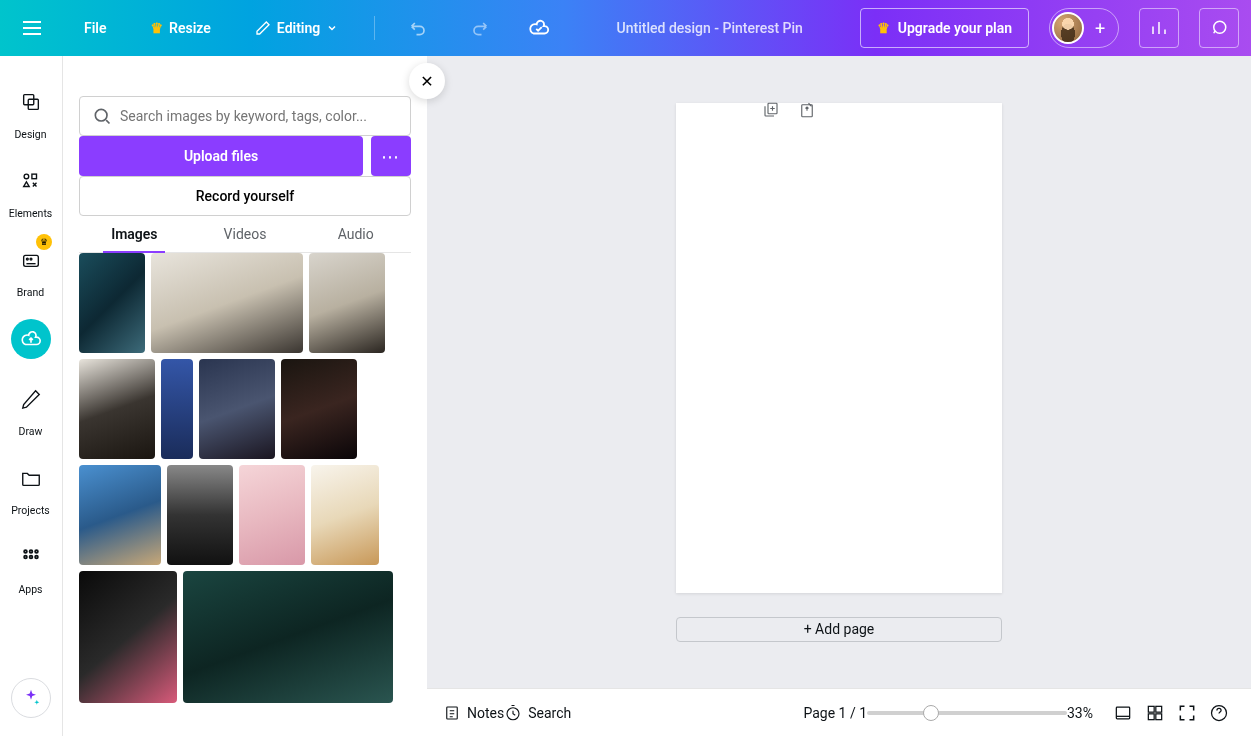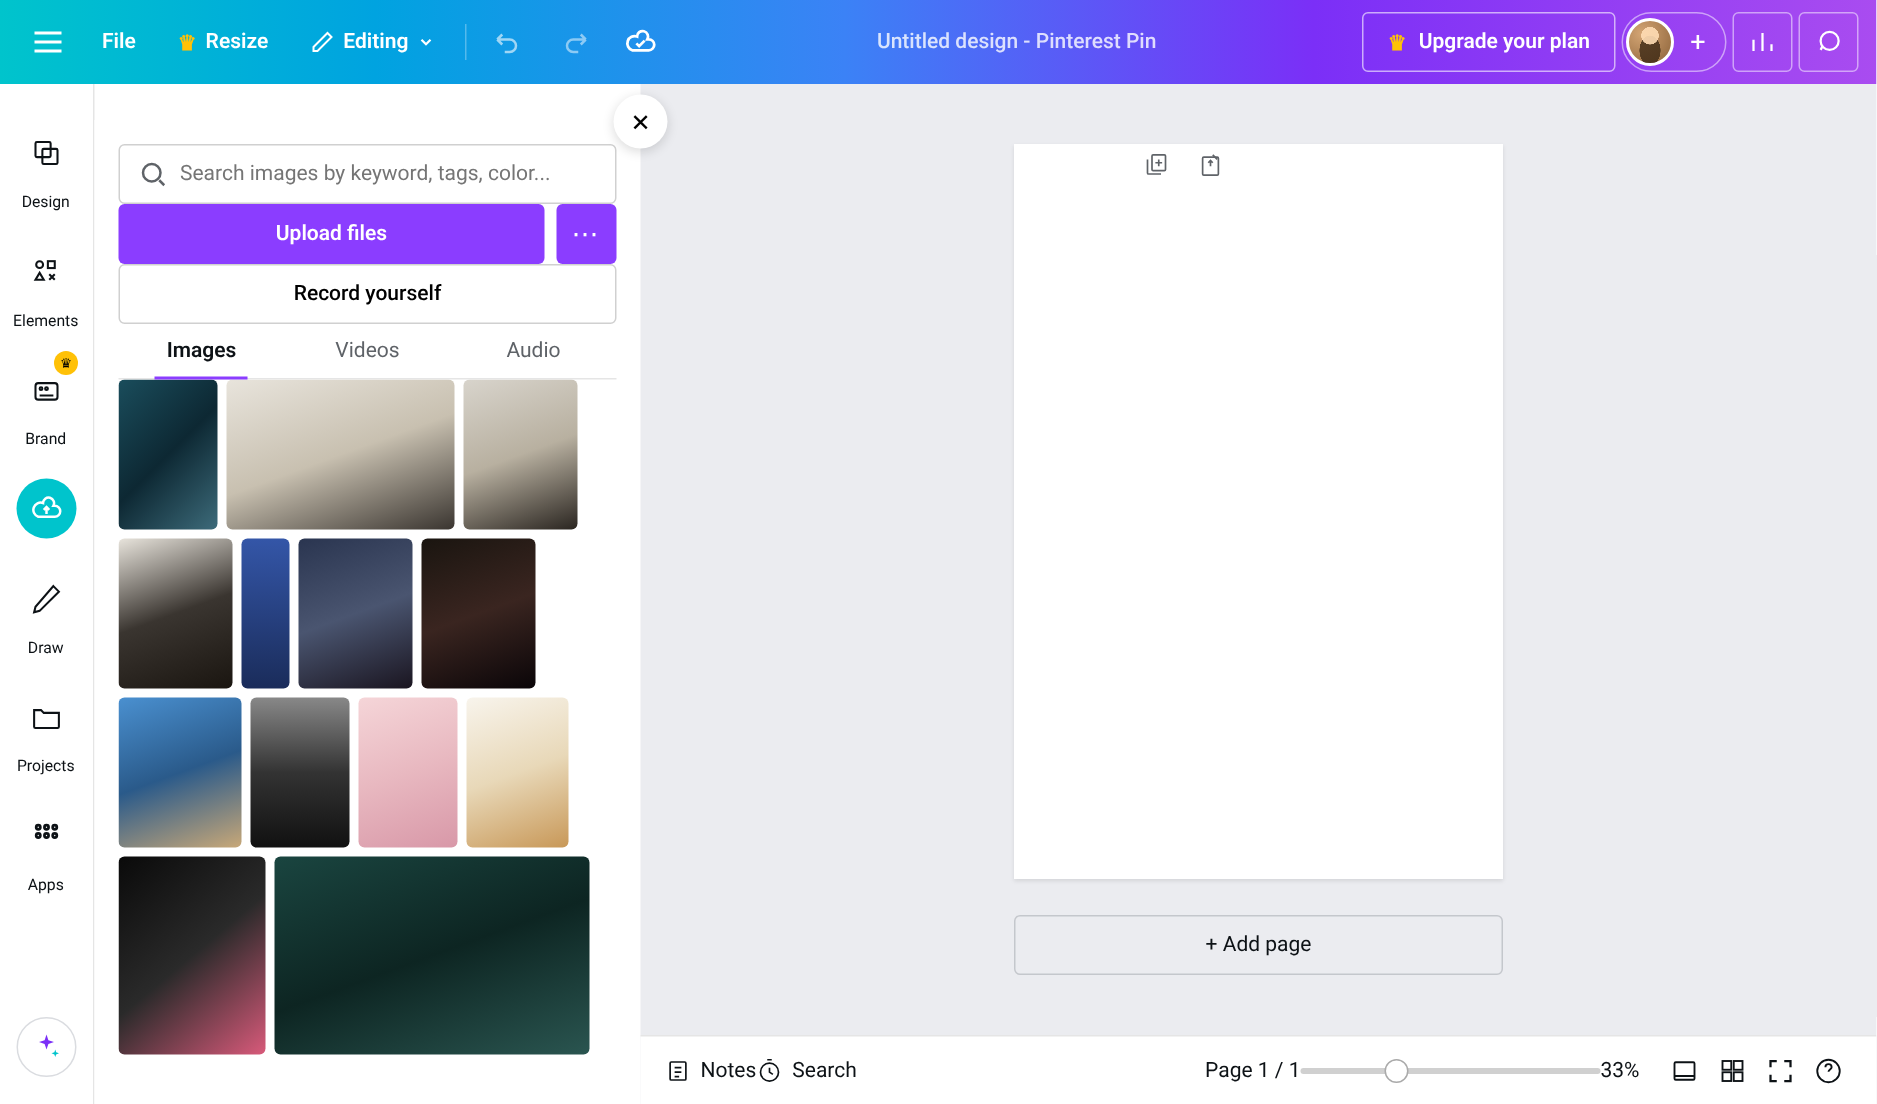--- a/index.html
+++ b/index.html
@@ -2,21 +2,21 @@
 <html><head>
 <meta charset="utf-8">
 <style>
 * { margin: 0; padding: 0; box-sizing: border-box; font-family: -apple-system, BlinkMacSystemFont, "Segoe UI", Roboto, sans-serif; }
 html, body { width: 1251px; height: 736px; overflow: hidden; background: #fff; }
 
 
 .header {
   height: 56px;
   background: linear-gradient(90deg, #00c4cc 0%, #00a3e0 20%, #3b82f6 45%, #7b2ff7 70%, #a94cf0 100%);
-  display: flex; align-items: center; padding: 0 12px; gap: 4px; color: #fff;
+  display: flex; align-items: center; padding: 0 12px; gap: 20px; color: #fff;
 }
 .menu-btn { width: 40px; height: 40px; display:flex; align-items:center; justify-content:center; border-radius:4px; cursor:pointer; }
 .menu-btn div { width:18px; height:2px; background:#fff; box-shadow: 0 -6px 0 #fff, 0 6px 0 #fff; }
 .hdr-btn { height:40px; padding:0 12px; display:flex; align-items:center; gap:6px; font-weight:600; font-size:14px; color:#fff; border-radius:4px; cursor:pointer; }
 .crown { color:#ffc107; }
 .hdr-sep { width:1px; height:24px; background:rgba(255,255,255,0.3); margin:0 4px; }
 .hdr-icon-btn { width:40px; height:40px; display:flex; align-items:center; justify-content:center; border-radius:4px; cursor:pointer; }
 .doc-title { flex:1; text-align:center; font-size:14px; color:rgba(255,255,255,0.8); font-weight:500; }
 .upgrade-btn { height:40px; padding:0 16px; border:1px solid rgba(255,255,255,0.6); border-radius:4px; display:flex; align-items:center; gap:8px; font-weight:600; font-size:14px; cursor:pointer; }
 .avatar-group { display:flex; align-items:center; border:1px solid rgba(255,255,255,0.5); border-radius:20px; height:40px; padding:0 2px; }
@@ -57,21 +57,21 @@
 
 
 .panel-close { position:absolute; top:7px; left:-18px; z-index:5; width:36px; height:36px; background:#fff; border-radius:50%; box-shadow:0 2px 8px rgba(0,0,0,0.15); display:flex; align-items:center; justify-content:center; cursor:pointer; font-size:16px; }
 
 
 .canvas-area { flex:1; background:#ebecf0; display:flex; flex-direction:column; position:relative; }
 .canvas-toolbar { position:absolute; top:42px; right:432px; display:flex; gap:12px; }
 .canvas-toolbar .ct-btn { width:24px; height:24px; display:flex; align-items:center; justify-content:center; cursor:pointer; color:#5f6368; }
 .canvas-viewport { flex:1; display:flex; align-items:center; justify-content:center; flex-direction:column; gap:24px; padding:40px 0; }
 .page { width:326px; height:490px; background:#fff; box-shadow:0 1px 3px rgba(0,0,0,0.1); }
-.add-page { width:326px; height:40px; border:1px solid #c4c7cc; border-radius:4px; display:flex; align-items:center; justify-content:center; font-size:14px; color:#0d1216; cursor:pointer; background:transparent; }
+.add-page { width:326px; height:25px; border:1px solid #c4c7cc; border-radius:4px; display:flex; align-items:center; justify-content:center; font-size:14px; color:#0d1216; cursor:pointer; background:transparent; }
 
 
 .bottom { height:48px; border-top:1px solid #e5e5e5; background:#fff; display:flex; align-items:center; padding:0 16px; }
 .bot-btn { display:flex; align-items:center; gap:6px; font-size:14px; color:#0d1216; cursor:pointer; }
 .bot-spacer { flex:1; }
 .page-ind { font-size:14px; color:#0d1216; }
 .zoom-slider { width:200px; height:4px; background:#d0d0d0; border-radius:2px; position:relative; cursor:pointer; }
 .zoom-handle { position:absolute; left:32%; top:50%; transform:translate(-50%,-50%); width:16px; height:16px; background:#fff; border:1px solid #aaa; border-radius:50%; }
 .zoom-val { font-size:14px; color:#0d1216; width:40px; }
 .bot-icon { width:32px; height:32px; display:flex; align-items:center; justify-content:center; cursor:pointer; color:#0d1216; }

